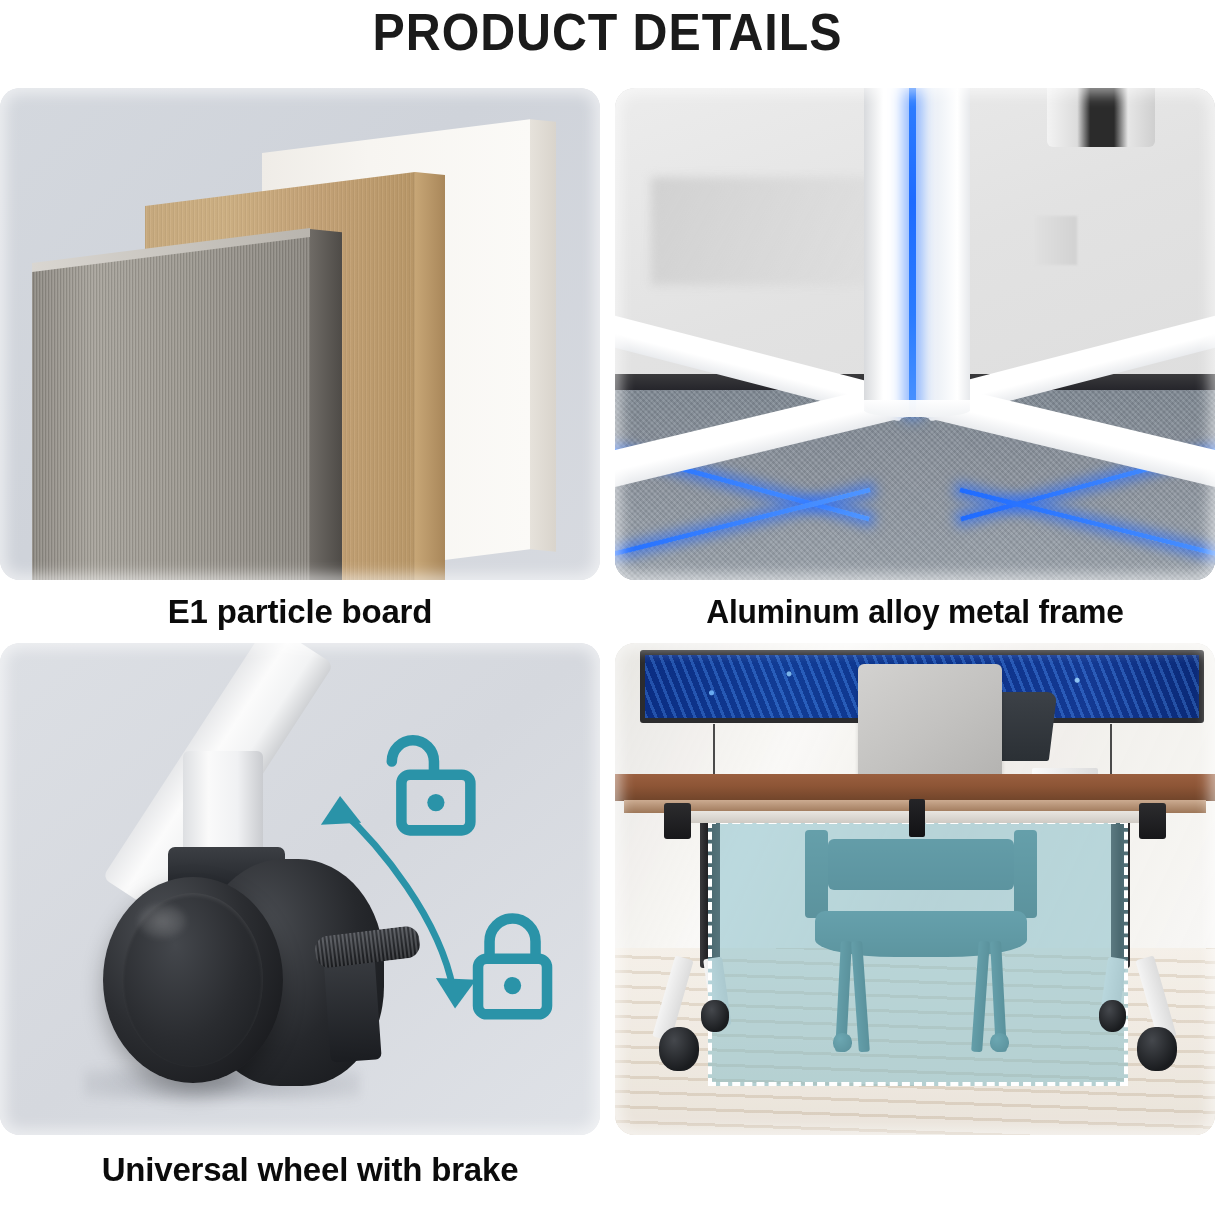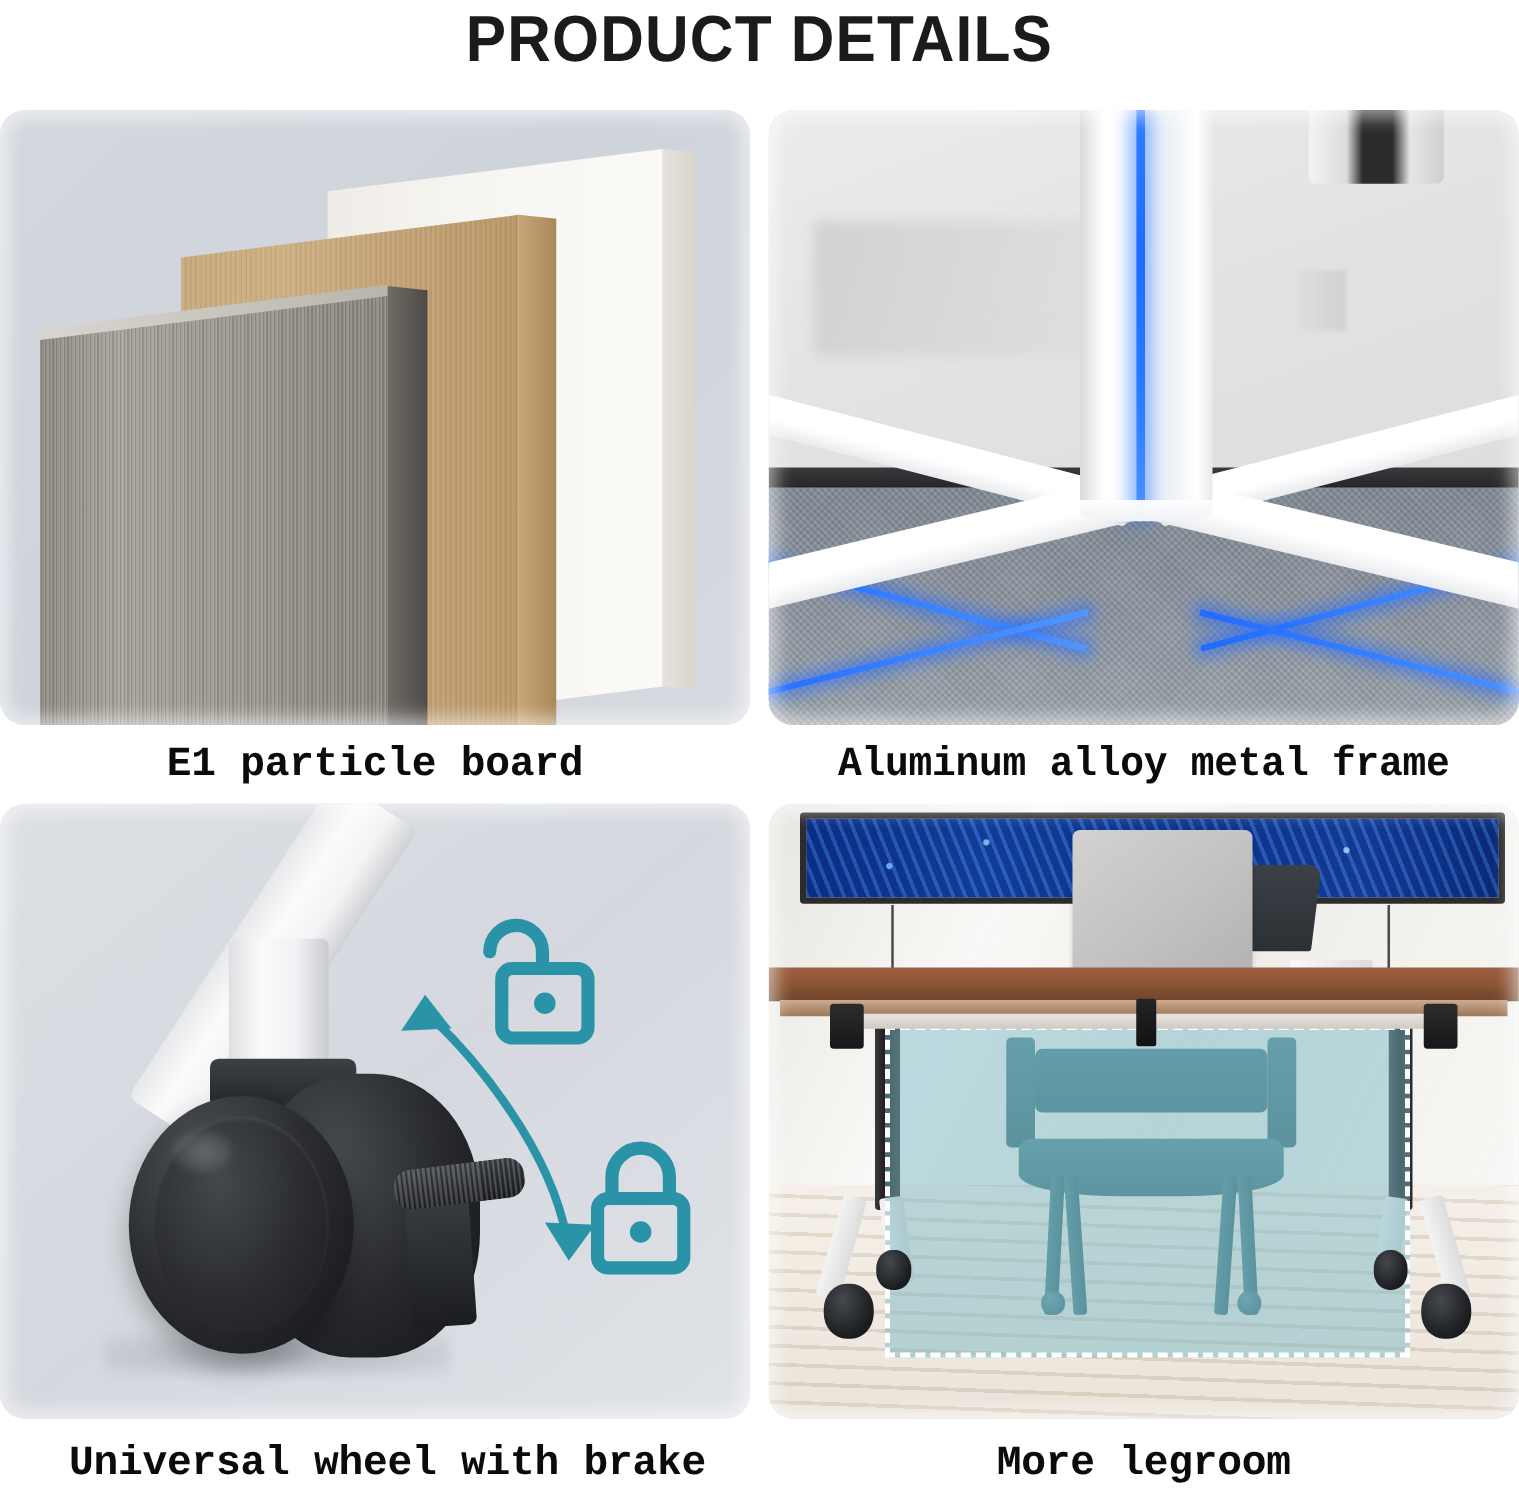--- a/index.html
+++ b/index.html
@@ -21,21 +21,20 @@
     transform: scaleX(0.93); transform-origin: center top;
   }
 
   
   .grid {
     position: absolute; left: 0; top: 88px;
     width: 1215px; height: 1117px;
     display: grid;
     grid-template-columns: 600px 15px 600px;
     grid-template-rows: 492px 63px 492px 70px;
-    font-family: Liberation Mono, monospace;
   }
   .cell { position: relative; }
   .panel {
     position: absolute; inset: 0;
     border-radius: 20px;
     overflow: hidden;
   }
   .caption {
     display: flex; align-items: center; justify-content: center;
     font-size: 33px; font-weight: 700; color: #0b0b0b;
@@ -510,16 +509,15 @@
         <div class="caster caster-l"></div>
         <div class="caster caster-l2"></div>
         <div class="caster caster-r"></div>
         <div class="caster caster-r2"></div>
 
         <div class="soft-edge"></div>
       </div>
     </div>
 
     <div class="cell caption" style="grid-column:1;grid-row:4;padding-left:20px;">Universal wheel with brake</div>
-    <div class="cell caption" style="grid-column:3;grid-row:4;">More legroom</div>
 
   </div>
 </div>
 
 </body></html>

